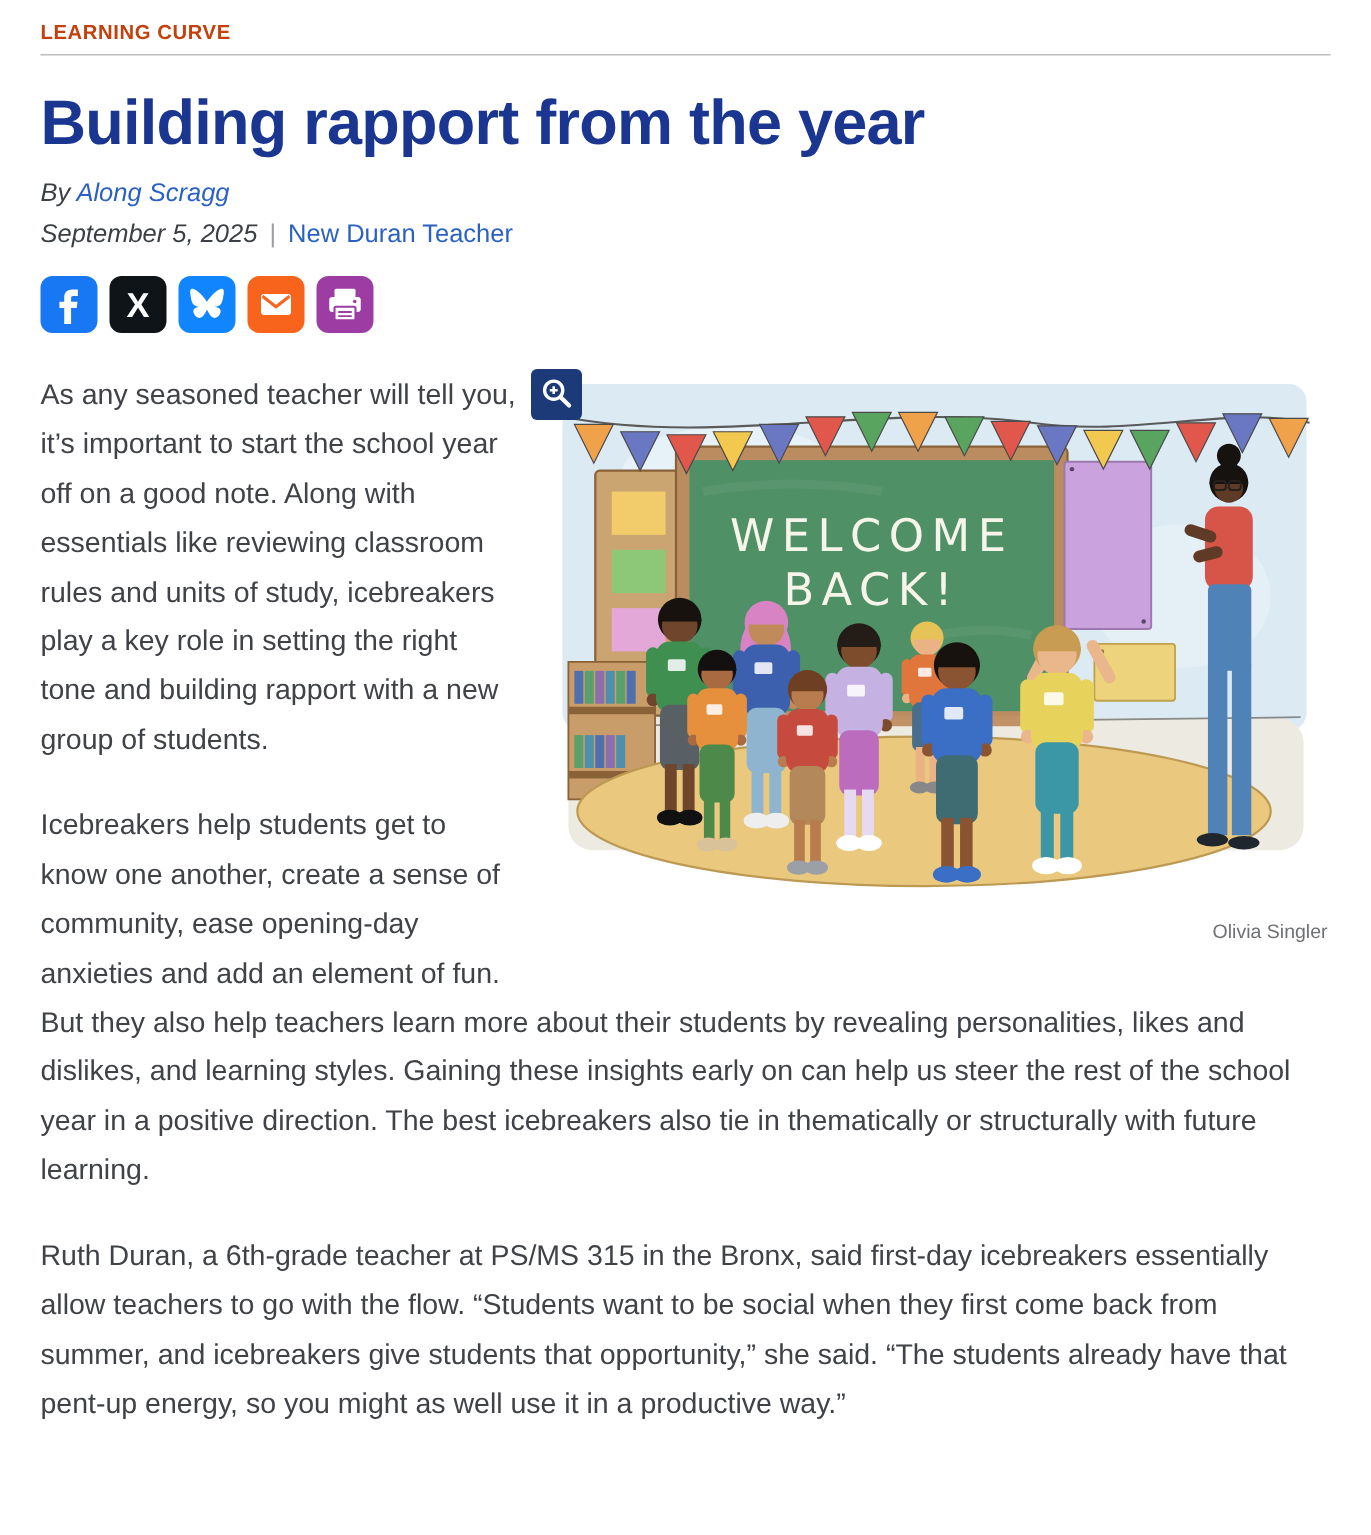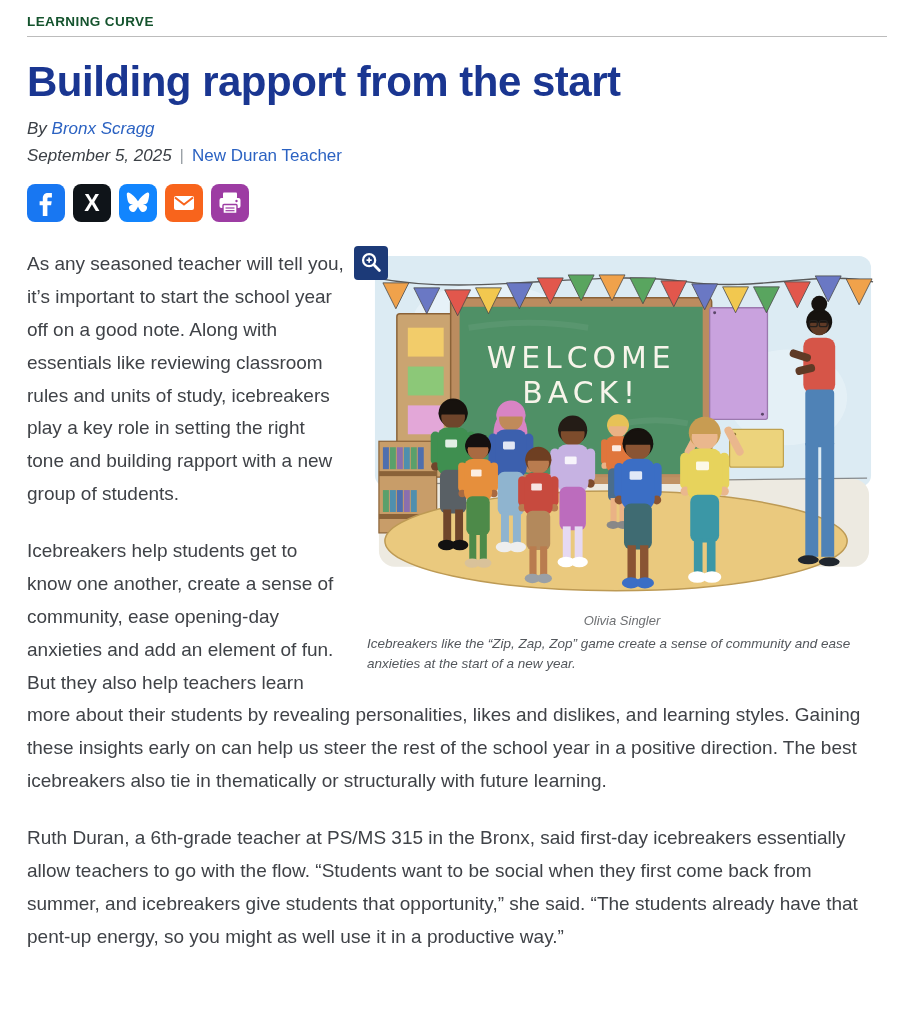--- a/index.html
+++ b/index.html
@@ -6,21 +6,21 @@
   html,body { background:#ffffff; }
   body {
     font-family:"Liberation Sans","DejaVu Sans",sans-serif;
     color:#3f4247;
     width:914px;
   }
   .page { width:914px; padding:14px 27px 30px 27px; }
 
   .kicker {
     font-size:13.5px; font-weight:bold; letter-spacing:.4px;
-    color:#14532d; text-transform:uppercase; cursor:pointer;
+    color:#c2410c; text-transform:uppercase; cursor:pointer;
   }
   .kicker-rule {
     border:none; border-top:1.5px solid #bcbcbc; margin:7px 0 0 0;
   }
   h1.title {
     font-size:42px; line-height:1.1; font-weight:bold;
     color:#1a3691; margin:22px 0 14px 0; letter-spacing:-.5px;
   }
   .subtitle {
     font-size:25px; line-height:1.3; font-weight:400;
@@ -56,41 +56,41 @@
   figure.article-figure {
     float:right; width:528px; margin:0 0 12px 14px; position:relative;
   }
   .zoom-btn {
     position:absolute; top:-2px; left:-5px; width:34px; height:34px;
     background:#1c3a78; border:none; border-radius:4px; cursor:pointer;
     display:flex; align-items:center; justify-content:center; padding:0;
   }
   .illustration { width:100%; height:auto; display:block; }
   .credit {
-    font-size:13px; font-style:italic; color:#6e7073;
-    text-align:center; line-height:1.3; margin:4px 2px 4px 0;
+    font-size:13px; color:#6e7073;
+    text-align:right; line-height:1.3; margin:4px 2px 4px 0;
   }
   figcaption.caption {
     font-size:13.5px; font-style:italic; color:#53575c;
     line-height:1.5; padding:0 0 0 8px;
   }
 </style>
 </head>
 <body>
 
 <div class="page">
 
   <div class="kicker">LEARNING CURVE</div>
   <hr class="kicker-rule">
 
-  <h1 class="title">Building rapport from the start</h1>
+  <h1 class="title">Building rapport from the year</h1>
 
   <div class="byline">
     <span>By</span>
-    <a href="#">Bronx Scragg</a>
+    <a href="#">Along Scragg</a>
   </div>
 
   <div class="dateline">
     <span class="date">September 5, 2025</span><span class="sep">|</span><a href="#">New Duran Teacher</a>
   </div>
 
   <div class="share-row">
 
     <button class="share-btn btn-facebook" aria-label="Facebook">
       <span>
@@ -257,21 +257,20 @@
           <svg width="28" height="28" viewBox="0 0 30 30">
             <circle cx="13" cy="13" r="6.5" fill="none" stroke="#ffffff" stroke-width="2.4"></circle>
             <line x1="18" y1="18" x2="24" y2="24" stroke="#ffffff" stroke-width="3" stroke-linecap="round"></line>
             <line x1="13" y1="10.2" x2="13" y2="15.8" stroke="#ffffff" stroke-width="1.8"></line>
             <line x1="10.2" y1="13" x2="15.8" y2="13" stroke="#ffffff" stroke-width="1.8"></line>
           </svg>
         </span>
       </button>
 
       <div class="credit">Olivia Singler</div>
-      <figcaption class="caption">Icebreakers like the “Zip, Zap, Zop” game create a sense of community and ease anxieties at the start of a new year.</figcaption>
     </figure>
 
     <p>As any seasoned teacher will tell you, it’s important to start the school year off on a good note. Along with essentials like reviewing classroom rules and units of study, icebreakers play a key role in setting the right tone and building rapport with a new group of students.</p>
     <p>Icebreakers help students get to know one another, create a sense of community, ease opening-day anxieties and add an element of fun. But they also help teachers learn more about their students by revealing personalities, likes and dislikes, and learning styles. Gaining these insights early on can help us steer the rest of the school year in a positive direction. The best icebreakers also tie in thematically or structurally with future learning.</p>
     <p>Ruth Duran, a 6th-grade teacher at PS/MS 315 in the Bronx, said first-day icebreakers essentially allow teachers to go with the flow. “Students want to be social when they first come back from summer, and icebreakers give students that opportunity,” she said. “The students already have that pent-up energy, so you might as well use it in a productive way.”</p>
   </div>
 
 </div>
 
 </body></html>

